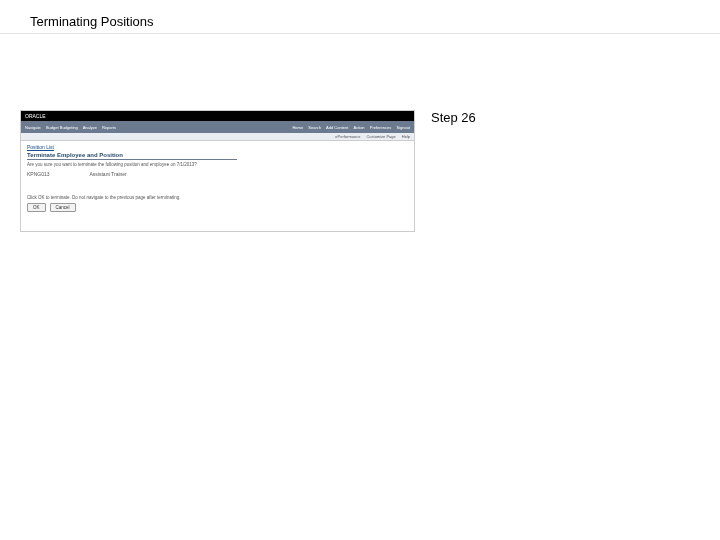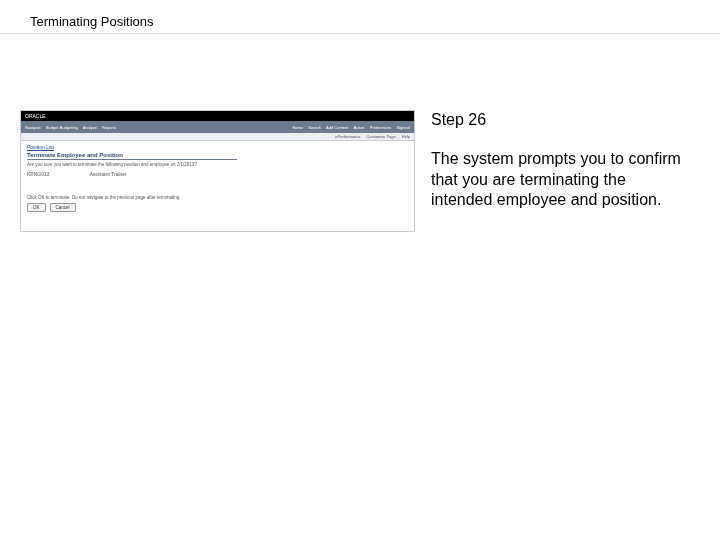--- a/index.html
+++ b/index.html
@@ -108,21 +108,21 @@
   .thumb-btn {
     border: 1px solid #999;
     background: #f3f3f3;
     font-size: 4.5px;
     padding: 1px 5px;
     border-radius: 1px;
     color: #333;
   }
   .instructions {
     flex: 1;
-    font-size: 16px;
+    font-size: 13px;
     color: #000;
     line-height: 1.3;
   }
   .step-label { margin-bottom: 18px; }
   .step-desc { max-width: 250px; }
 </style>
 </head>
 <body>
 
 <div class="header">
@@ -167,16 +167,15 @@
       <div class="thumb-note">Click OK to terminate. Do not navigate to the previous page after terminating.</div>
       <div class="thumb-btns">
         <div class="thumb-btn">OK</div>
         <div class="thumb-btn">Cancel</div>
       </div>
     </div>
   </div>
 
   <div class="instructions">
     <div class="step-label">Step 26</div>
-    <div class="step-desc">The system prompts you to confirm that you are terminating the intended employee and position.</div>
   </div>
 
 </div>
 
 </body></html>

